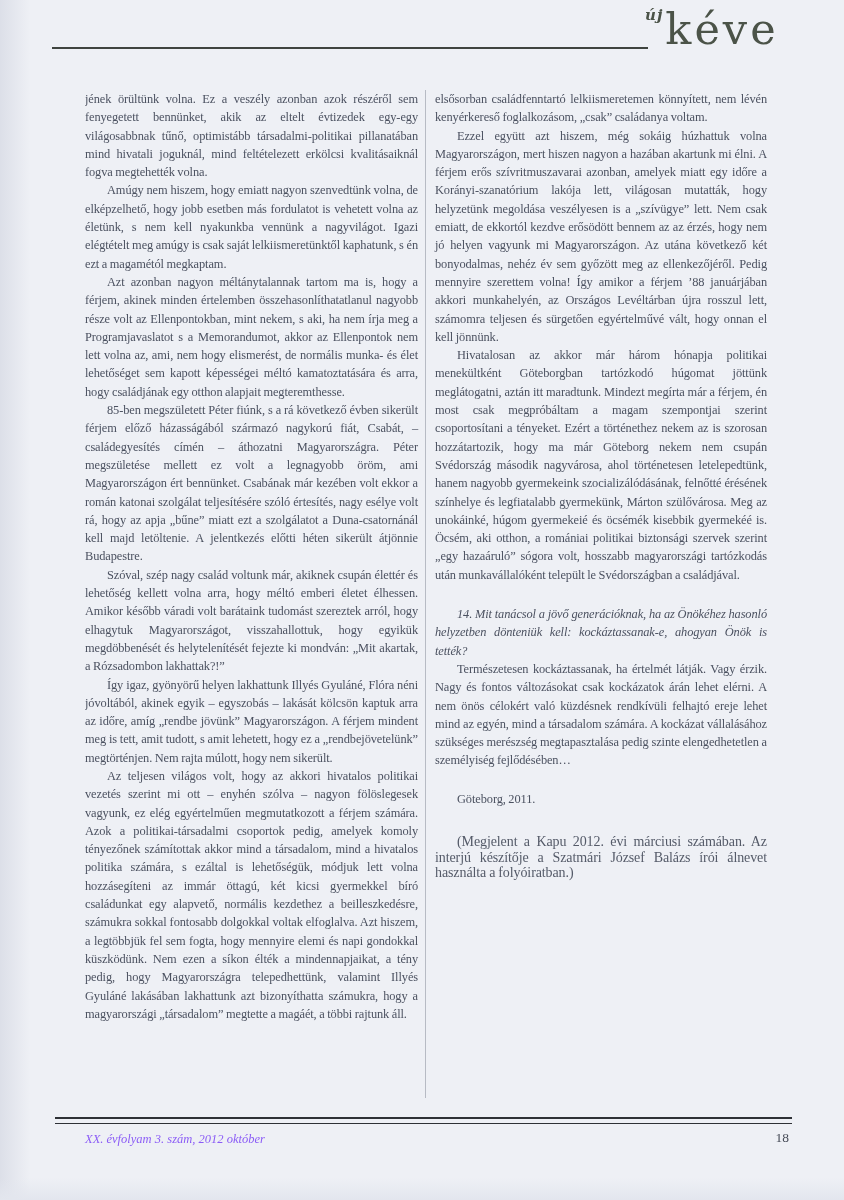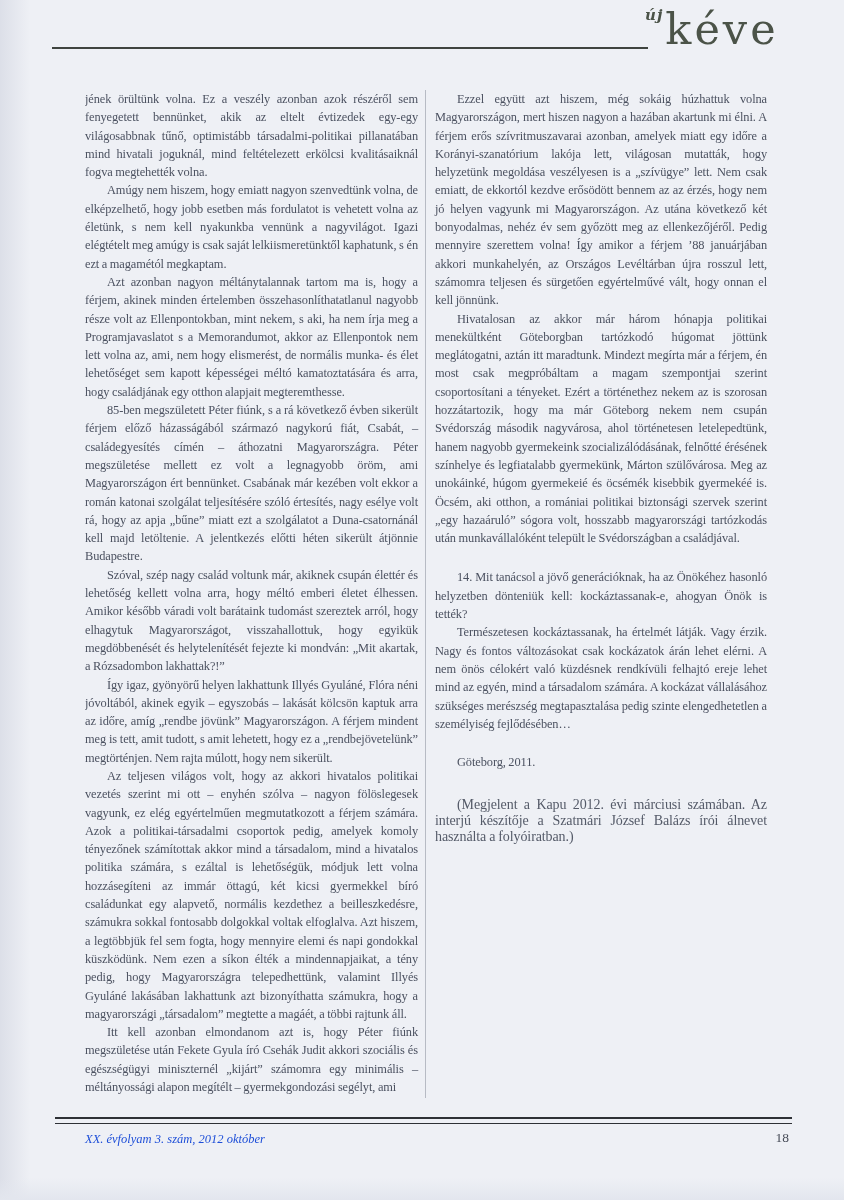--- a/index.html
+++ b/index.html
@@ -51,37 +51,37 @@
     font-size: 12.4px; line-height: 18.3px;
     text-align: justify;
     letter-spacing: -0.1px; word-spacing: -0.4px;
     hyphens: auto;
   }
   .col-left  { width: 333px; padding-right: 7px; }
   .divider   { width: 1px; height: 1008px; background: #b7bbc4; flex: none; }
   .col-right { width: 332px; padding-left: 9px; }
   .content p { margin: 0; text-indent: 22px; }
   .content p.no-indent { text-indent: 0; }
-  .question  { margin-top: 21px !important; }
+  .question  { font-style: italic; margin-top: 21px !important; }
   .dateline  { margin-top: 20px !important; }
   .footnote  {
     margin-top: 26px !important;
     font-size: 14px; line-height: 15.6px; text-indent: 30px;
     color: #545a68;
   }
 
   
   .footer-rule {
     position: absolute; left: 55px; top: 1117px; width: 737px; height: 4px;
     border-top: 2.5px solid #2e3136;
     border-bottom: 1.2px solid #2e3136;
   }
   .footer-issue {
     position: absolute; left: 85px; top: 1132px;
-    font-style: italic; font-size: 12.5px; color: #1d4ed8;
+    font-style: italic; font-size: 12.5px; color: #8b5cf6;
   }
   .footer-page {
     position: absolute; right: 55px; top: 1130px;
     font-size: 13.5px; color: #474c58;
   }
 </style>
 </head>
 <body>
 
 <div class="edge-shade-left"></div>
@@ -92,24 +92,24 @@
 
 <div class="content">
   <div class="col col-left">
     <p class="no-indent">jének örültünk volna.  Ez a veszély azonban azok részéről sem fenyegetett bennünket, akik az eltelt évtizedek egy-egy világosabbnak tűnő, optimistább társadalmi-politikai pillanatában mind hivatali joguknál, mind feltételezett erkölcsi kvalitásaiknál fogva megtehették volna.</p>
     <p>Amúgy nem hiszem, hogy emiatt nagyon szenvedtünk volna, de elképzelhető, hogy jobb esetben más fordulatot is vehetett volna az életünk, s nem kell nyakunkba vennünk a nagyvilágot. Igazi elégtételt meg amúgy is csak saját lelkiismeretünktől kaphatunk, s én ezt a magamétól megkaptam.</p>
     <p>Azt azonban nagyon méltánytalannak tartom ma is, hogy a férjem, akinek minden értelemben összehasonlíthatatlanul nagyobb része volt az Ellenpontokban, mint nekem, s aki, ha nem írja meg a Programjavaslatot s a Memorandumot, akkor az Ellenpontok nem lett volna az, ami, nem hogy elismerést, de normális munka- és élet lehetőséget sem kapott képességei méltó kamatoztatására és arra, hogy családjának egy otthon alapjait megteremthesse.</p>
     <p>85-ben megszületett Péter fiúnk, s a rá következő évben sikerült férjem előző házasságából származó nagykorú fiát, Csabát, – családegyesítés címén – áthozatni Magyarországra. Péter megszületése mellett ez volt a legnagyobb öröm, ami Magyarországon ért bennünket. Csabának már kezében volt ekkor a román katonai szolgálat teljesítésére szóló értesítés, nagy esélye volt rá, hogy az apja „bűne” miatt ezt a szolgálatot a Duna-csatornánál kell majd letöltenie. A jelentkezés előtti héten sikerült átjönnie Budapestre.</p>
     <p>Szóval, szép nagy család voltunk már, akiknek csupán élettér és lehetőség kellett volna arra, hogy méltó emberi életet élhessen. Amikor később váradi volt barátaink tudomást szereztek arról, hogy elhagytuk Magyarországot, visszahallottuk, hogy egyikük megdöbbenését és helytelenítését fejezte ki mondván: „Mit akartak, a Rózsadombon lakhattak?!”</p>
     <p>Így igaz, gyönyörű helyen lakhattunk Illyés Gyuláné, Flóra néni jóvoltából, akinek egyik – egyszobás – lakását kölcsön kaptuk arra az időre, amíg „rendbe jövünk” Magyarországon. A férjem mindent meg is tett, amit tudott, s amit lehetett, hogy ez a „rendbejövetelünk” megtörténjen. Nem rajta múlott, hogy nem sikerült.</p>
     <p>Az teljesen világos volt, hogy az akkori hivatalos politikai vezetés szerint mi ott – enyhén szólva – nagyon fölöslegesek vagyunk, ez elég egyértelműen megmutatkozott a férjem számára. Azok a politikai-társadalmi csoportok pedig, amelyek komoly tényezőnek számítottak akkor mind a társadalom, mind a hivatalos politika számára, s ezáltal is lehetőségük, módjuk lett volna hozzásegíteni az immár öttagú, két kicsi gyermekkel bíró családunkat egy alapvető, normális kezdethez a beilleszkedésre, számukra sokkal fontosabb dolgokkal voltak elfoglalva. Azt hiszem, a legtöbbjük fel sem fogta, hogy mennyire elemi és napi gondokkal küszködünk. Nem ezen a síkon élték a mindennapjaikat, a tény pedig, hogy Magyarországra telepedhettünk, valamint Illyés Gyuláné lakásában lakhattunk azt bizonyíthatta számukra, hogy a magyarországi „társadalom” megtette a magáét, a többi rajtunk áll.</p>
-    <p>Itt kell azonban elmondanom azt is, hogy Péter fiúnk megszületése után Fekete Gyula író Csehák Judit akkori szociális és egészségügyi miniszternél „kijárt” számomra egy minimális – méltányossági alapon megítélt – gyermekgondozási segélyt, ami</p>
   </div>
   <div class="divider"></div>
   <div class="col col-right">
+    <p class="no-indent">elsősorban családfenntartó lelkiismeretemen könnyített, nem lévén kenyérkereső foglalkozásom, „csak” családanya voltam.</p>
     <p>Ezzel együtt azt hiszem, még sokáig húzhattuk volna Magyarországon, mert hiszen nagyon a hazában akartunk mi élni. A férjem erős szívritmuszavarai azonban, amelyek miatt egy időre a Korányi-szanatórium lakója lett, világosan mutatták, hogy helyzetünk megoldása veszélyesen is a „szívügye” lett. Nem csak emiatt, de ekkortól kezdve erősödött bennem az az érzés, hogy nem jó helyen vagyunk mi Magyarországon. Az utána következő két bonyodalmas, nehéz év sem győzött meg az ellenkezőjéről. Pedig mennyire szerettem volna! Így amikor a férjem ’88 januárjában akkori munkahelyén, az Országos Levéltárban újra rosszul lett, számomra teljesen és sürgetően egyértelművé vált, hogy onnan el kell jönnünk.</p>
     <p>Hivatalosan az akkor már három hónapja politikai menekültként Göteborgban tartózkodó húgomat jöttünk meglátogatni, aztán itt maradtunk. Mindezt megírta már a férjem, én most csak megpróbáltam a magam szempontjai szerint csoportosítani a tényeket. Ezért a történethez nekem az is szorosan hozzátartozik, hogy ma már Göteborg nekem nem csupán Svédország második nagyvárosa, ahol történetesen letelepedtünk, hanem nagyobb gyermekeink szocializálódásának, felnőtté érésének színhelye és legfiatalabb gyermekünk, Márton szülővárosa. Meg az unokáinké, húgom gyermekeié és öcsémék kisebbik gyermekéé is. Öcsém, aki otthon, a romániai politikai biztonsági szervek szerint „egy hazaáruló” sógora volt, hosszabb magyarországi tartózkodás után munkavállalóként települt le Svédországban a családjával.</p>
     <p class="question">14. Mit tanácsol a jövő generációknak, ha az Önökéhez hasonló helyzetben dönteniük kell: kockáztassanak-e, ahogyan Önök is tették?</p>
     <p>Természetesen kockáztassanak, ha értelmét látják. Vagy érzik. Nagy és fontos változásokat csak kockázatok árán lehet elérni. A nem önös célokért való küzdésnek rendkívüli felhajtó ereje lehet mind az egyén, mind a társadalom számára. A kockázat vállalásához szükséges merészség megtapasztalása pedig szinte elengedhetetlen a személyiség fejlődésében…</p>
     <p class="dateline">Göteborg, 2011.</p>
     <p class="footnote">(Megjelent a Kapu 2012. évi márciusi számában. Az interjú készítője a Szatmári József Balázs írói álnevet használta a folyóiratban.)</p>
   </div>
 </div>
 
 <div class="footer-rule"></div>

